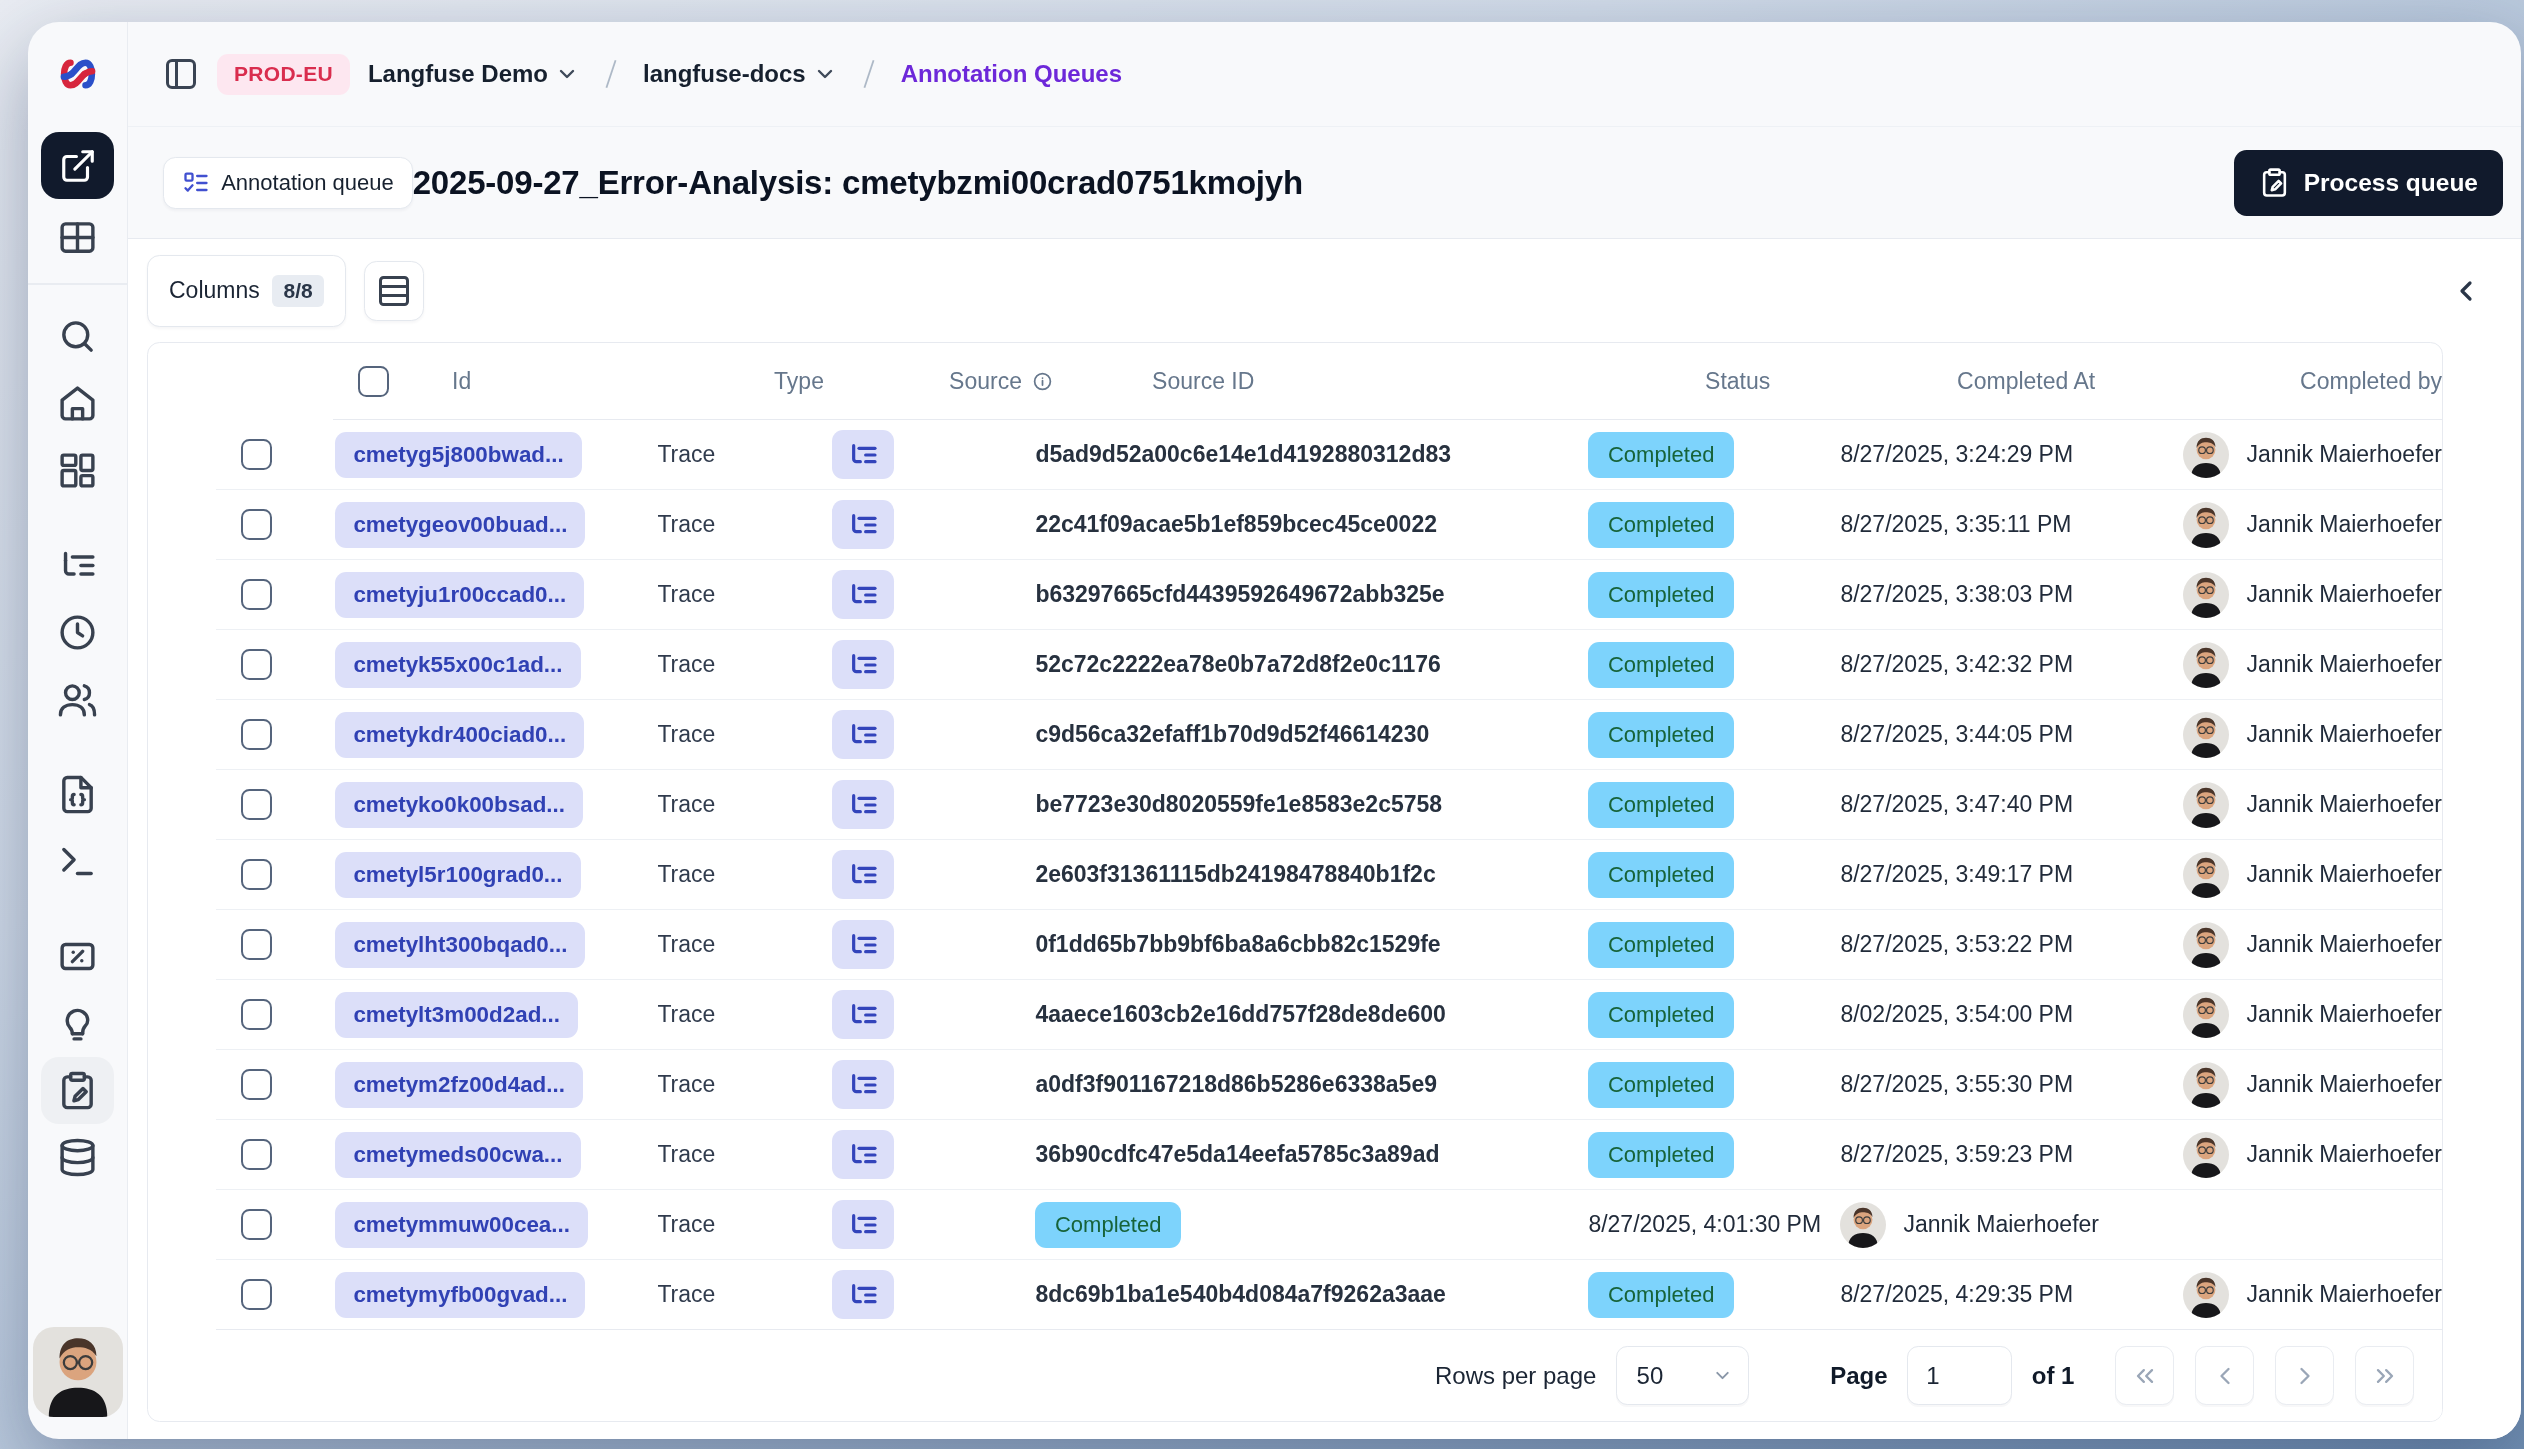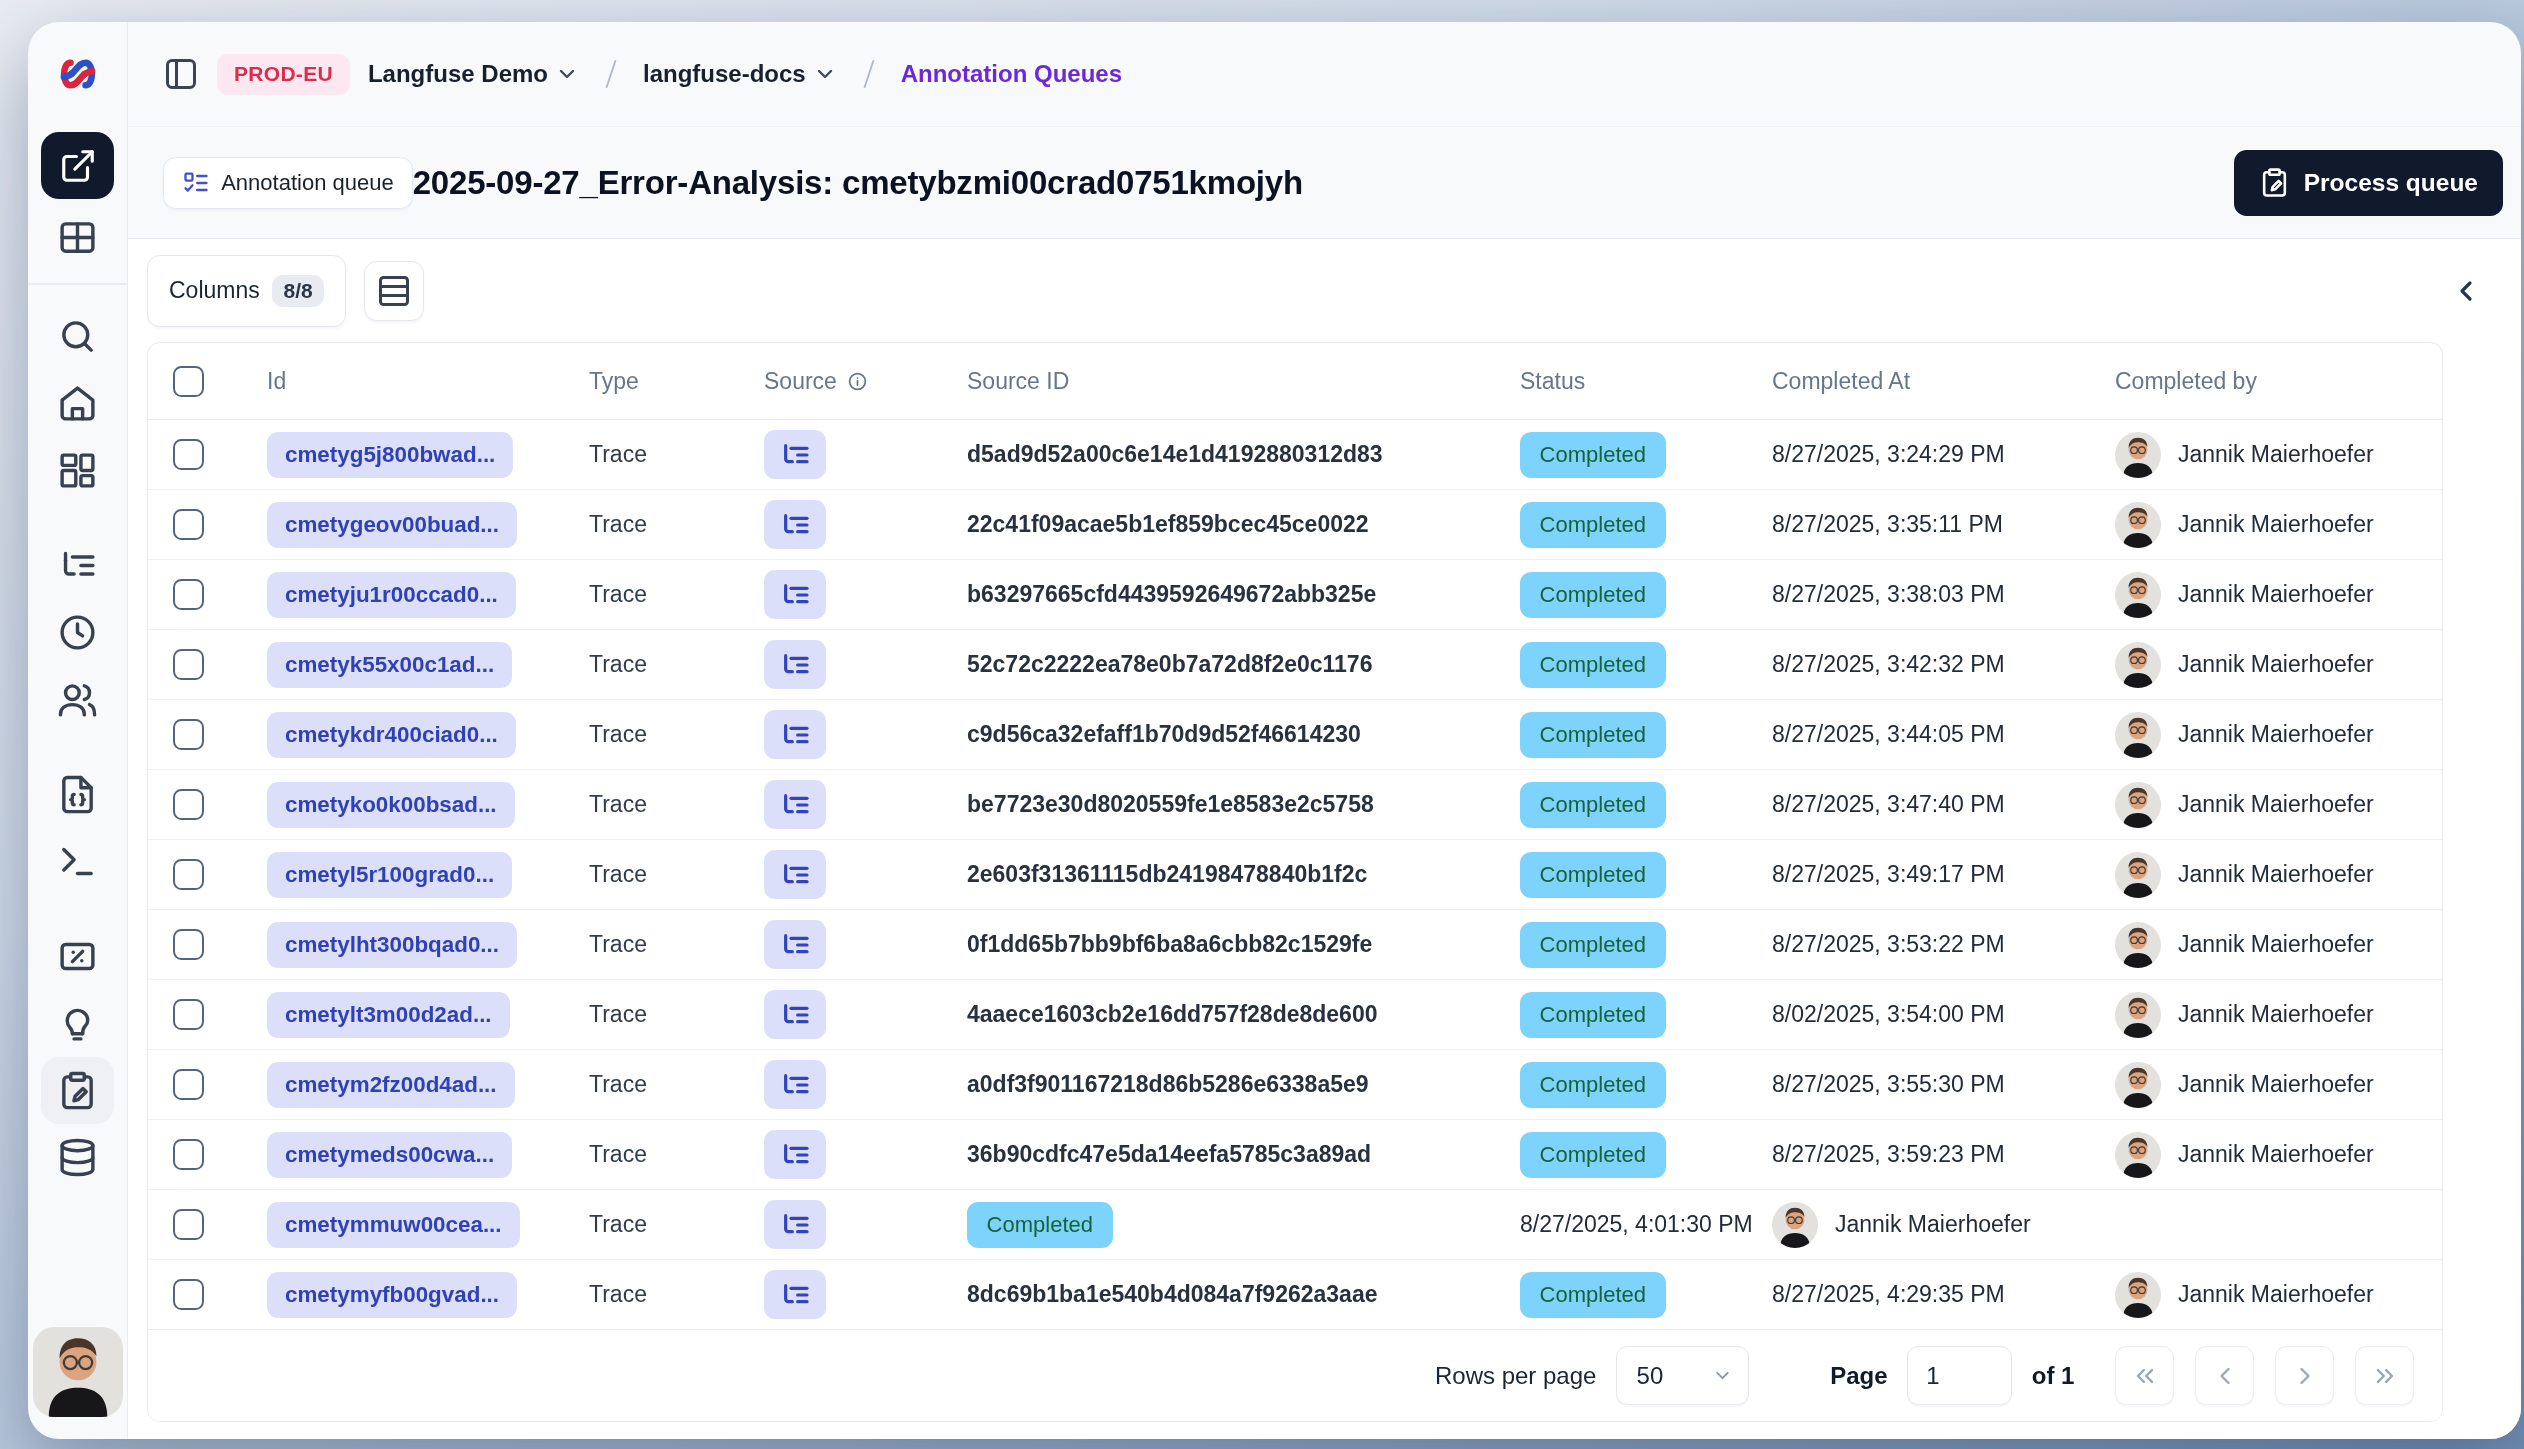--- a/index.html
+++ b/index.html
@@ -75,32 +75,32 @@
     height:103px;flex:0 0 103px;display:flex;align-items:center;
     padding:0 32px 0 19px;gap:18px;
   }
   .columns-btn{
     display:flex;align-items:center;gap:12.6px;background:#fff;border:1.4px solid #e4e8ee;
     border-radius:12.6px;height:72px;padding:0 21px;cursor:pointer;font-family:inherit;
     box-shadow:0 1.4px 2.8px rgba(20,30,60,.04);
   }
   .columns-btn-label{font-size:23px;font-weight:500;color:#1b2534}
   .columns-count{
-    background:#e8ecf2;border-radius:11px;padding:4.2px 11.2px;font-size:21px;font-weight:600;color:#2a3648;
+    background:#e8ecf2;border-radius:6px;padding:4.2px 11.2px;font-size:21px;font-weight:600;color:#2a3648;
   }
   .iconbtn{
     display:flex;align-items:center;justify-content:center;background:#fff;border:1.4px solid #e4e8ee;
     border-radius:12.6px;width:60px;height:60px;color:#38414f;cursor:pointer;
     box-shadow:0 1.4px 2.8px rgba(20,30,60,.04);
   }
   .collapse-btn{margin-left:auto;background:none;border:none;color:#2a3648;display:flex;cursor:pointer;padding:7px}
   
   .card{
     margin:0 78px 0 19px;border:1.4px solid #e7eaf0;border-radius:12.6px;
-    display:flex;flex-direction:column;background:#fff;overflow:hidden;
+    display:flex;flex-direction:column;background:#fff;overflow:hidden;align-items:flex-end;
   }
   .trow{
     display:grid;
     grid-template-columns:98px 322px 175px 203px 553px 252px 343px 1fr;
     align-items:center;
   }
   .thead{height:77px;border-bottom:1.4px solid #e7eaf0}
   .th{font-size:23px;font-weight:500;color:#66778c;padding-left:21px;display:flex;align-items:center;gap:9.8px}
   .cell{padding-left:21px;display:flex;align-items:center;min-width:0}
   .cell-check{padding-left:25px}

